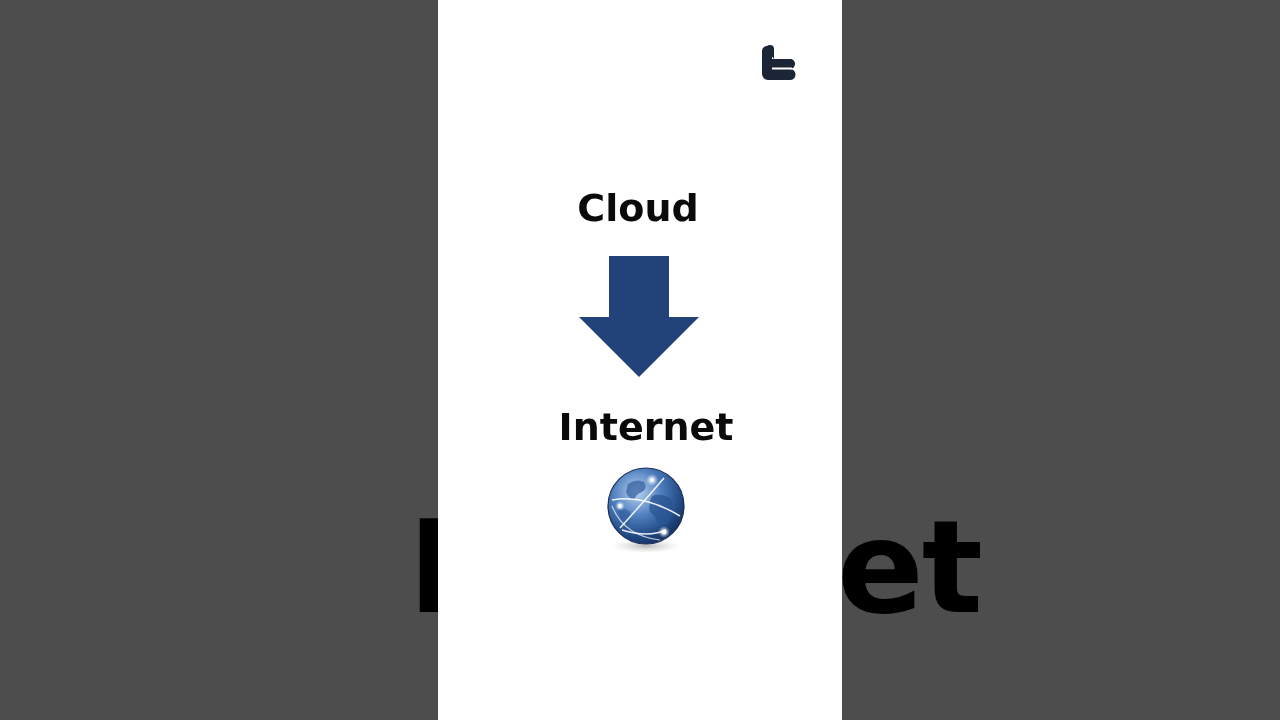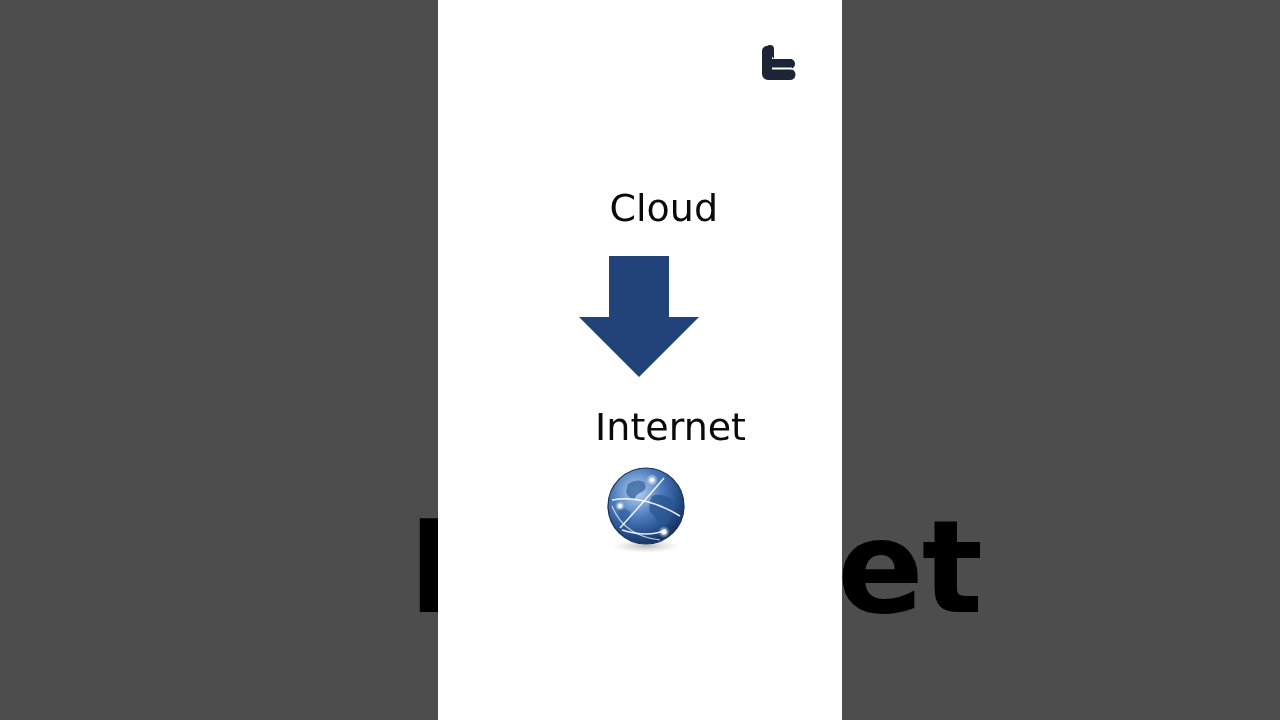--- a/index.html
+++ b/index.html
@@ -43,24 +43,24 @@
     .logo {
       position: absolute;
       left: 322px;
       top: 45px;
       width: 36px;
       height: 36px;
     }
     .label {
       position: absolute;
       font-family: "DejaVu Sans", sans-serif;
-      font-weight: normal;
+      font-weight: bold;
       color: #0a0a0a;
       white-space: nowrap;
-      text-align: right;
+      text-align: center;
     }
     .label-cloud {
       left: 120px;
       top: 184px;
       width: 160px;
       font-size: 38px;
       line-height: 48px;
     }
     .label-internet {
       left: 108px;

